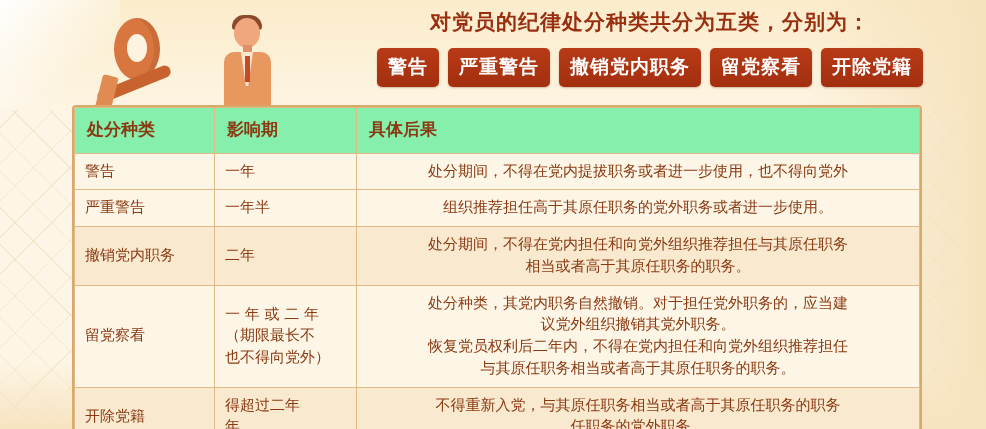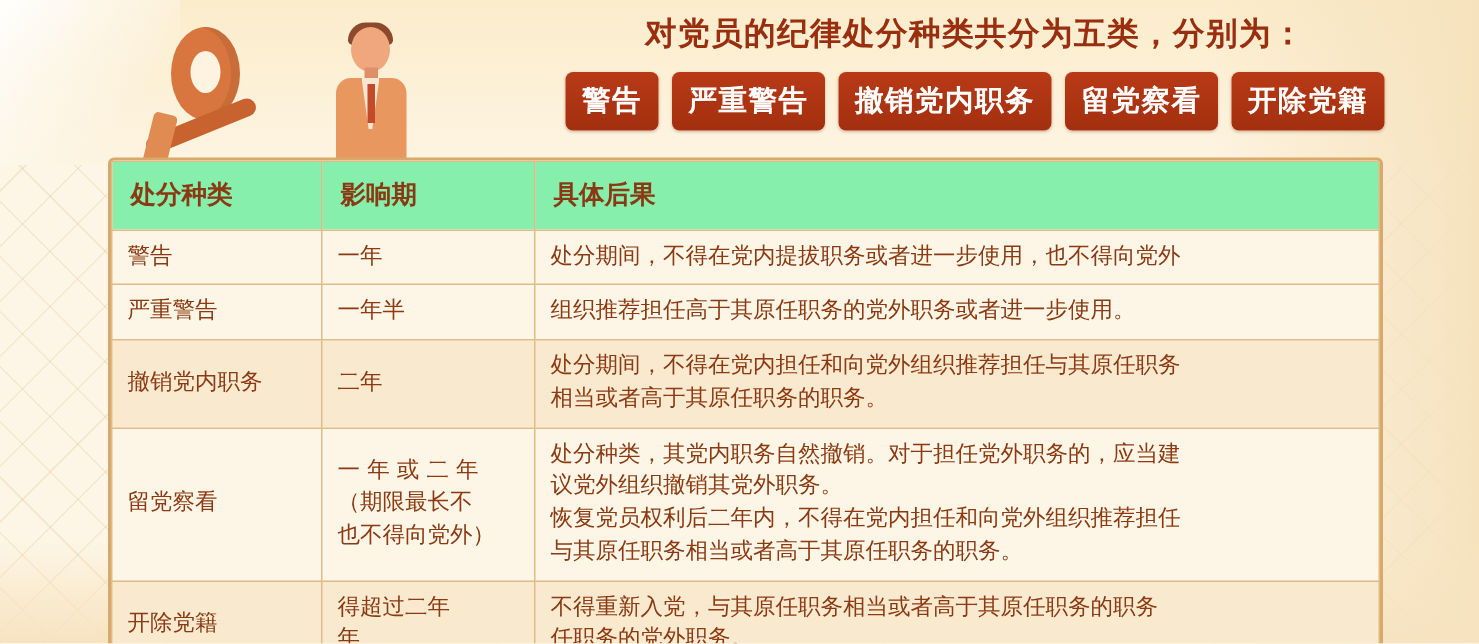--- a/index.html
+++ b/index.html
@@ -221,21 +221,21 @@
   col.c2 { width: 142px; }
   col.c3 { width: auto; }
   td.col-type {
     text-align: left;
     white-space: nowrap;
   }
   td.col-period {
     text-align: left;
   }
   td.col-conseq {
-    text-align: left;
+    text-align: center;
   }
   tr.row-odd td { background: #fdf6e7; }
   tr.row-even td { background: #f8e9cf; }
   .cell-line { display: block; }
   .nowrapish { letter-spacing: 0.5px; }
 </style>
 </head>
 <body>
 
 <div class="poster">

